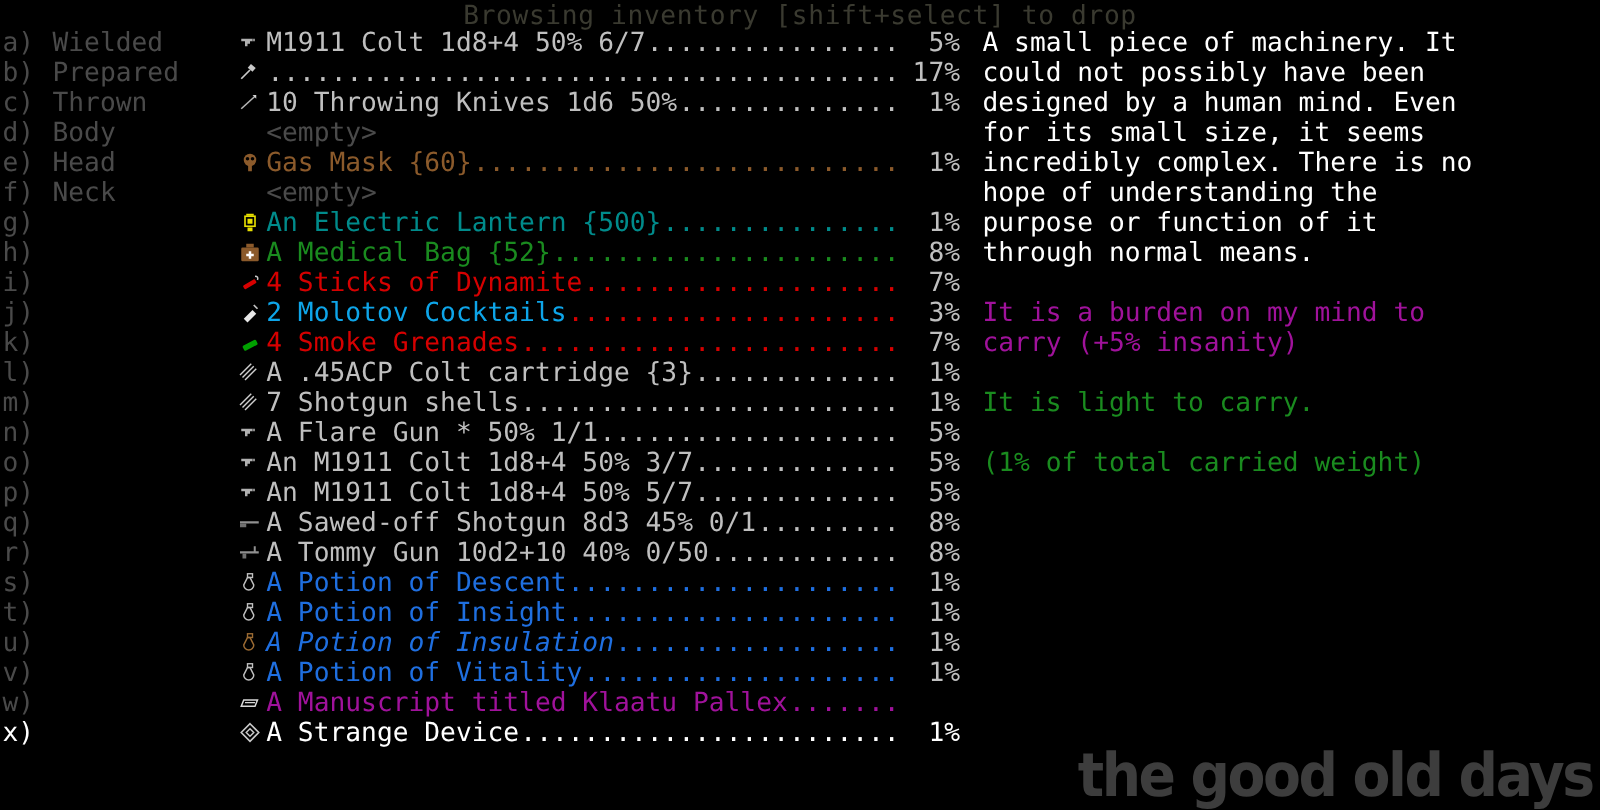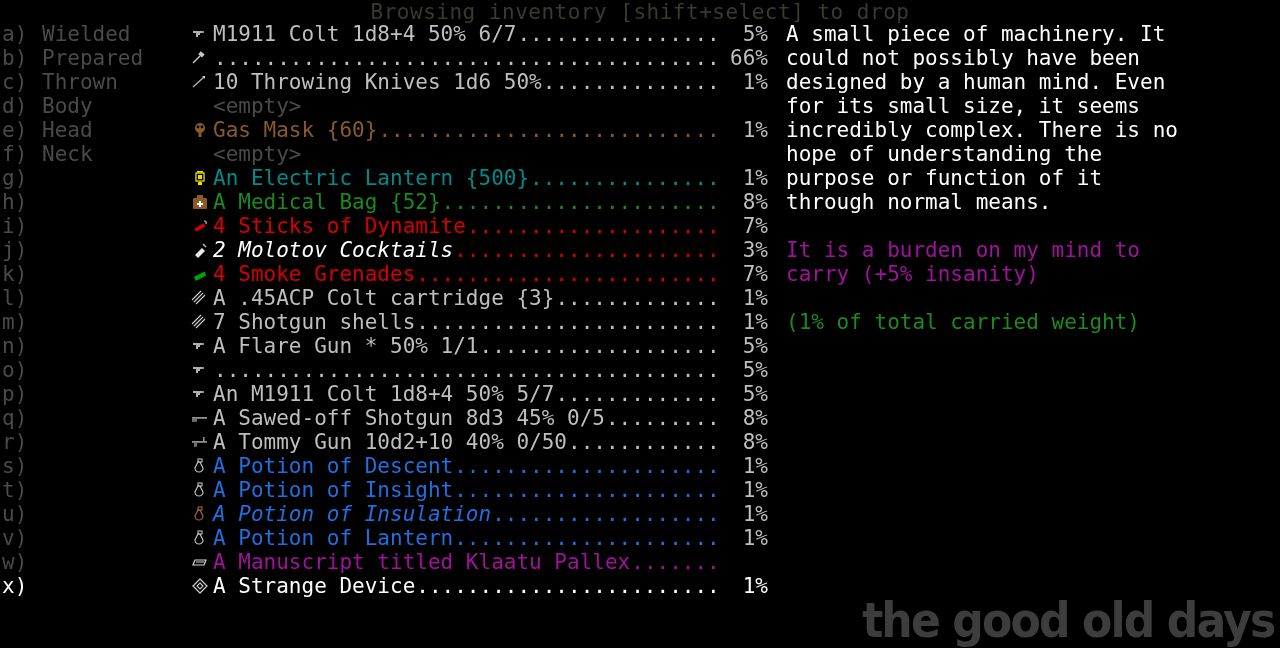--- a/index.html
+++ b/index.html
@@ -149,21 +149,21 @@
   <div class="title-bar">Browsing inventory [shift+select] to drop</div>
 
   <div class="inv-panel">
       <div class="inv-row"><span class="key">a)</span><span class="slot">Wielded</span><span class="glyph"><svg width="20" height="18" viewBox="0 0 20 18" xmlns="http://www.w3.org/2000/svg">
             <path d="M3 6h9v2h-2v2H8v2H6V8H3z" fill="#b0b0b0"></path>
             <path d="M12 6h2v2h-2z" fill="#8a8a8a"></path>
           </svg></span><span class="label" style="color: rgb(191, 191, 191);">M1911 Colt 1d8+4 50% 6/7</span><span class="leader" style="color: rgb(191, 191, 191);">........................................................................................................................</span><span class="pct" style="color: rgb(191, 191, 191);">5%</span></div>
       <div class="inv-row"><span class="key">b)</span><span class="slot">Prepared</span><span class="glyph"><svg width="20" height="18" viewBox="0 0 20 18" xmlns="http://www.w3.org/2000/svg">
             <path d="M3 14l7-7" stroke="#c8c8c8" stroke-width="1.4"></path>
             <path d="M9 3h5v4H9z" fill="#c8c8c8" transform="rotate(40 11 5)"></path>
-          </svg></span><span class="leader" style="color: rgb(191, 191, 191);">........................................................................................................................</span><span class="pct" style="color: rgb(191, 191, 191);">66%</span></div>
+          </svg></span><span class="leader" style="color: rgb(191, 191, 191);">........................................................................................................................</span><span class="pct" style="color: rgb(191, 191, 191);">17%</span></div>
       <div class="inv-row"><span class="key">c)</span><span class="slot">Thrown</span><span class="glyph"><svg width="20" height="18" viewBox="0 0 20 18" xmlns="http://www.w3.org/2000/svg">
             <path d="M3 14L14 4" stroke="#b5b5b5" stroke-width="1.3"></path>
             <path d="M12 3l3 0 0 3z" fill="#d0d0d0"></path>
           </svg></span><span class="label" style="color: rgb(191, 191, 191);">10 Throwing Knives 1d6 50%</span><span class="leader" style="color: rgb(191, 191, 191);">........................................................................................................................</span><span class="pct" style="color: rgb(191, 191, 191);">1%</span></div>
       <div class="inv-row"><span class="key">d)</span><span class="slot">Body</span><span class="glyph"></span><span class="label empty-txt">&lt;empty&gt;</span><span class="leader"></span><span class="pct" style="color: rgb(191, 191, 191);"></span></div>
       <div class="inv-row"><span class="key">e)</span><span class="slot">Head</span><span class="glyph"><svg width="20" height="18" viewBox="0 0 20 18" xmlns="http://www.w3.org/2000/svg">
             <circle cx="10" cy="7" r="5" fill="#8b5a2b"></circle>
             <circle cx="8" cy="6" r="1.4" fill="#000"></circle>
             <circle cx="12" cy="6" r="1.4" fill="#000"></circle>
             <rect x="8.5" y="11" width="3" height="5" fill="#8b5a2b"></rect>
@@ -181,21 +181,21 @@
             <rect x="9" y="8" width="2" height="6" fill="#ffffff"></rect>
             <rect x="7" y="10" width="6" height="2" fill="#ffffff"></rect>
           </svg></span><span class="label" style="color: rgb(26, 139, 31);">A Medical Bag {52}</span><span class="leader" style="color: rgb(26, 139, 31);">........................................................................................................................</span><span class="pct" style="color: rgb(191, 191, 191);">8%</span></div>
       <div class="inv-row"><span class="key">i)</span><span class="slot"></span><span class="glyph"><svg width="20" height="18" viewBox="0 0 20 18" xmlns="http://www.w3.org/2000/svg">
             <rect x="4" y="9" width="11" height="3.5" rx="1" fill="#d60000" transform="rotate(-30 9 10)"></rect>
             <path d="M14 4q3 0 2 3" stroke="#c8c8c8" stroke-width="1.2" fill="none"></path>
           </svg></span><span class="label" style="color: rgb(214, 0, 0);">4 Sticks of Dynamite</span><span class="leader" style="color: rgb(214, 0, 0);">........................................................................................................................</span><span class="pct" style="color: rgb(191, 191, 191);">7%</span></div>
       <div class="inv-row"><span class="key">j)</span><span class="slot"></span><span class="glyph"><svg width="20" height="18" viewBox="0 0 20 18" xmlns="http://www.w3.org/2000/svg">
             <path d="M5 14l7-7 3 3-7 7z" fill="#e8e8e8"></path>
             <path d="M13 3l3 3" stroke="#c0c0c0" stroke-width="1.4"></path>
-          </svg></span><span class="label" style="color: #ffffff; font-style: italic;">2 Molotov Cocktails</span><span class="leader" style="color: rgb(214, 0, 0);">........................................................................................................................</span><span class="pct" style="color: rgb(191, 191, 191);">3%</span></div>
+          </svg></span><span class="label" style="color: #0ea5e9;">2 Molotov Cocktails</span><span class="leader" style="color: rgb(214, 0, 0);">........................................................................................................................</span><span class="pct" style="color: rgb(191, 191, 191);">3%</span></div>
       <div class="inv-row"><span class="key">k)</span><span class="slot"></span><span class="glyph"><svg width="20" height="18" viewBox="0 0 20 18" xmlns="http://www.w3.org/2000/svg">
             <rect x="4" y="9" width="12" height="4.5" rx="1.2" fill="#00a000" transform="rotate(-28 10 11)"></rect>
           </svg></span><span class="label" style="color: rgb(214, 0, 0);">4 Smoke Grenades</span><span class="leader" style="color: rgb(214, 0, 0);">........................................................................................................................</span><span class="pct" style="color: rgb(191, 191, 191);">7%</span></div>
       <div class="inv-row"><span class="key">l)</span><span class="slot"></span><span class="glyph"><svg width="20" height="18" viewBox="0 0 20 18" xmlns="http://www.w3.org/2000/svg">
             <g stroke="#d0d0d0" stroke-width="1.1">
               <path d="M4 13L13 4"></path>
               <path d="M6 15L15 6"></path>
               <path d="M2 11L11 2"></path>
             </g>
           </svg></span><span class="label" style="color: rgb(191, 191, 191);">A .45ACP Colt cartridge {3}</span><span class="leader" style="color: rgb(191, 191, 191);">........................................................................................................................</span><span class="pct" style="color: rgb(191, 191, 191);">1%</span></div>
@@ -206,50 +206,50 @@
               <path d="M2 11L11 2"></path>
             </g>
           </svg></span><span class="label" style="color: rgb(191, 191, 191);">7 Shotgun shells</span><span class="leader" style="color: rgb(191, 191, 191);">........................................................................................................................</span><span class="pct" style="color: rgb(191, 191, 191);">1%</span></div>
       <div class="inv-row"><span class="key">n)</span><span class="slot"></span><span class="glyph"><svg width="20" height="18" viewBox="0 0 20 18" xmlns="http://www.w3.org/2000/svg">
             <path d="M3 6h9v2h-2v2H8v2H6V8H3z" fill="#b0b0b0"></path>
             <path d="M12 6h2v2h-2z" fill="#8a8a8a"></path>
           </svg></span><span class="label" style="color: rgb(191, 191, 191);">A Flare Gun * 50% 1/1</span><span class="leader" style="color: rgb(191, 191, 191);">........................................................................................................................</span><span class="pct" style="color: rgb(191, 191, 191);">5%</span></div>
       <div class="inv-row"><span class="key">o)</span><span class="slot"></span><span class="glyph"><svg width="20" height="18" viewBox="0 0 20 18" xmlns="http://www.w3.org/2000/svg">
             <path d="M3 6h9v2h-2v2H8v2H6V8H3z" fill="#b0b0b0"></path>
             <path d="M12 6h2v2h-2z" fill="#8a8a8a"></path>
-          </svg></span><span class="leader" style="color: rgb(191, 191, 191);">........................................................................................................................</span><span class="pct" style="color: rgb(191, 191, 191);">5%</span></div>
+          </svg></span><span class="label" style="color: rgb(191, 191, 191);">An M1911 Colt 1d8+4 50% 3/7</span><span class="leader" style="color: rgb(191, 191, 191);">........................................................................................................................</span><span class="pct" style="color: rgb(191, 191, 191);">5%</span></div>
       <div class="inv-row"><span class="key">p)</span><span class="slot"></span><span class="glyph"><svg width="20" height="18" viewBox="0 0 20 18" xmlns="http://www.w3.org/2000/svg">
             <path d="M3 6h9v2h-2v2H8v2H6V8H3z" fill="#b0b0b0"></path>
             <path d="M12 6h2v2h-2z" fill="#8a8a8a"></path>
           </svg></span><span class="label" style="color: rgb(191, 191, 191);">An M1911 Colt 1d8+4 50% 5/7</span><span class="leader" style="color: rgb(191, 191, 191);">........................................................................................................................</span><span class="pct" style="color: rgb(191, 191, 191);">5%</span></div>
       <div class="inv-row"><span class="key">q)</span><span class="slot"></span><span class="glyph"><svg width="20" height="18" viewBox="0 0 20 18" xmlns="http://www.w3.org/2000/svg">
             <rect x="2" y="8" width="15" height="1.8" fill="#909090"></rect>
             <rect x="2" y="9.8" width="5" height="3" fill="#707070"></rect>
-          </svg></span><span class="label" style="color: rgb(191, 191, 191);">A Sawed-off Shotgun 8d3 45% 0/5</span><span class="leader" style="color: rgb(191, 191, 191);">........................................................................................................................</span><span class="pct" style="color: rgb(191, 191, 191);">8%</span></div>
+          </svg></span><span class="label" style="color: rgb(191, 191, 191);">A Sawed-off Shotgun 8d3 45% 0/1</span><span class="leader" style="color: rgb(191, 191, 191);">........................................................................................................................</span><span class="pct" style="color: rgb(191, 191, 191);">8%</span></div>
       <div class="inv-row"><span class="key">r)</span><span class="slot"></span><span class="glyph"><svg width="20" height="18" viewBox="0 0 20 18" xmlns="http://www.w3.org/2000/svg">
             <rect x="2" y="8" width="15" height="1.8" fill="#909090"></rect>
             <rect x="4" y="9.8" width="3" height="4" fill="#707070"></rect>
             <rect x="13" y="4" width="1.6" height="5" fill="#909090"></rect>
           </svg></span><span class="label" style="color: rgb(191, 191, 191);">A Tommy Gun 10d2+10 40% 0/50</span><span class="leader" style="color: rgb(191, 191, 191);">........................................................................................................................</span><span class="pct" style="color: rgb(191, 191, 191);">8%</span></div>
       <div class="inv-row"><span class="key">s)</span><span class="slot"></span><span class="glyph"><svg width="20" height="18" viewBox="0 0 20 18" xmlns="http://www.w3.org/2000/svg">
             <rect x="8" y="2" width="4" height="3" fill="none" stroke="#c0c0c0" stroke-width="1.1"></rect>
             <path d="M8 5l-3 6a4 4 0 008 0l-3-6z" fill="none" stroke="#c0c0c0" stroke-width="1.2"></path>
           </svg></span><span class="label" style="color: rgb(31, 111, 224);">A Potion of Descent</span><span class="leader" style="color: rgb(31, 111, 224);">........................................................................................................................</span><span class="pct" style="color: rgb(191, 191, 191);">1%</span></div>
       <div class="inv-row"><span class="key">t)</span><span class="slot"></span><span class="glyph"><svg width="20" height="18" viewBox="0 0 20 18" xmlns="http://www.w3.org/2000/svg">
             <rect x="8" y="2" width="4" height="3" fill="none" stroke="#c0c0c0" stroke-width="1.1"></rect>
             <path d="M8 5l-3 6a4 4 0 008 0l-3-6z" fill="none" stroke="#c0c0c0" stroke-width="1.2"></path>
           </svg></span><span class="label" style="color: rgb(31, 111, 224);">A Potion of Insight</span><span class="leader" style="color: rgb(31, 111, 224);">........................................................................................................................</span><span class="pct" style="color: rgb(191, 191, 191);">1%</span></div>
       <div class="inv-row"><span class="key">u)</span><span class="slot"></span><span class="glyph"><svg width="20" height="18" viewBox="0 0 20 18" xmlns="http://www.w3.org/2000/svg">
             <rect x="8" y="2" width="4" height="3" fill="none" stroke="#9c6b33" stroke-width="1.1"></rect>
             <path d="M8 5l-3 6a4 4 0 008 0l-3-6z" fill="none" stroke="#9c6b33" stroke-width="1.2"></path>
           </svg></span><span class="label" style="color: rgb(31, 111, 224); font-style: italic;">A Potion of Insulation</span><span class="leader" style="color: rgb(31, 111, 224);">........................................................................................................................</span><span class="pct" style="color: rgb(191, 191, 191);">1%</span></div>
       <div class="inv-row"><span class="key">v)</span><span class="slot"></span><span class="glyph"><svg width="20" height="18" viewBox="0 0 20 18" xmlns="http://www.w3.org/2000/svg">
             <rect x="8" y="2" width="4" height="3" fill="none" stroke="#c0c0c0" stroke-width="1.1"></rect>
             <path d="M8 5l-3 6a4 4 0 008 0l-3-6z" fill="none" stroke="#c0c0c0" stroke-width="1.2"></path>
-          </svg></span><span class="label" style="color: rgb(31, 111, 224);">A Potion of Lantern</span><span class="leader" style="color: rgb(31, 111, 224);">........................................................................................................................</span><span class="pct" style="color: rgb(191, 191, 191);">1%</span></div>
+          </svg></span><span class="label" style="color: rgb(31, 111, 224);">A Potion of Vitality</span><span class="leader" style="color: rgb(31, 111, 224);">........................................................................................................................</span><span class="pct" style="color: rgb(191, 191, 191);">1%</span></div>
       <div class="inv-row"><span class="key">w)</span><span class="slot"></span><span class="glyph"><svg width="20" height="18" viewBox="0 0 20 18" xmlns="http://www.w3.org/2000/svg">
             <path d="M3 12h11l2-5H5z" fill="none" stroke="#d8d8d8" stroke-width="1.2"></path>
             <path d="M6 9h8" stroke="#d8d8d8" stroke-width="1"></path>
           </svg></span><span class="label" style="color: rgb(160, 18, 155);">A Manuscript titled Klaatu Pallex</span><span class="leader" style="color: rgb(160, 18, 155);">........................................................................................................................</span><span class="pct" style="color: rgb(191, 191, 191);"></span></div>
       <div class="inv-row selected"><span class="key">x)</span><span class="slot"></span><span class="glyph"><svg width="20" height="18" viewBox="0 0 20 18" xmlns="http://www.w3.org/2000/svg">
             <path d="M10 2l7 7-7 7-7-7z" fill="none" stroke="#c8c8c8" stroke-width="1.3"></path>
             <path d="M10 6l3 3-3 3-3-3z" fill="none" stroke="#c8c8c8" stroke-width="1.2"></path>
           </svg></span><span class="label" style="color: rgb(255, 255, 255);">A Strange Device</span><span class="leader" style="color: rgb(255, 255, 255);">........................................................................................................................</span><span class="pct" style="color: rgb(255, 255, 255);">1%</span></div>
     </div>
 
@@ -257,18 +257,19 @@
     <div class="desc-para desc-main">A small piece of machinery. It
 could not possibly have been
 designed by a human mind. Even
 for its small size, it seems
 incredibly complex. There is no
 hope of understanding the
 purpose or function of it
 through normal means.</div>
     <div class="desc-para desc-burden">It is a burden on my mind to
 carry (+5% insanity)</div>
+    <div class="desc-para desc-light">It is light to carry.</div>
     <div class="desc-para desc-weight">(1% of total carried weight)</div>
   </div>
 
   <div class="watermark">the good old days</div>
 
 </div>
 
 </body></html>

